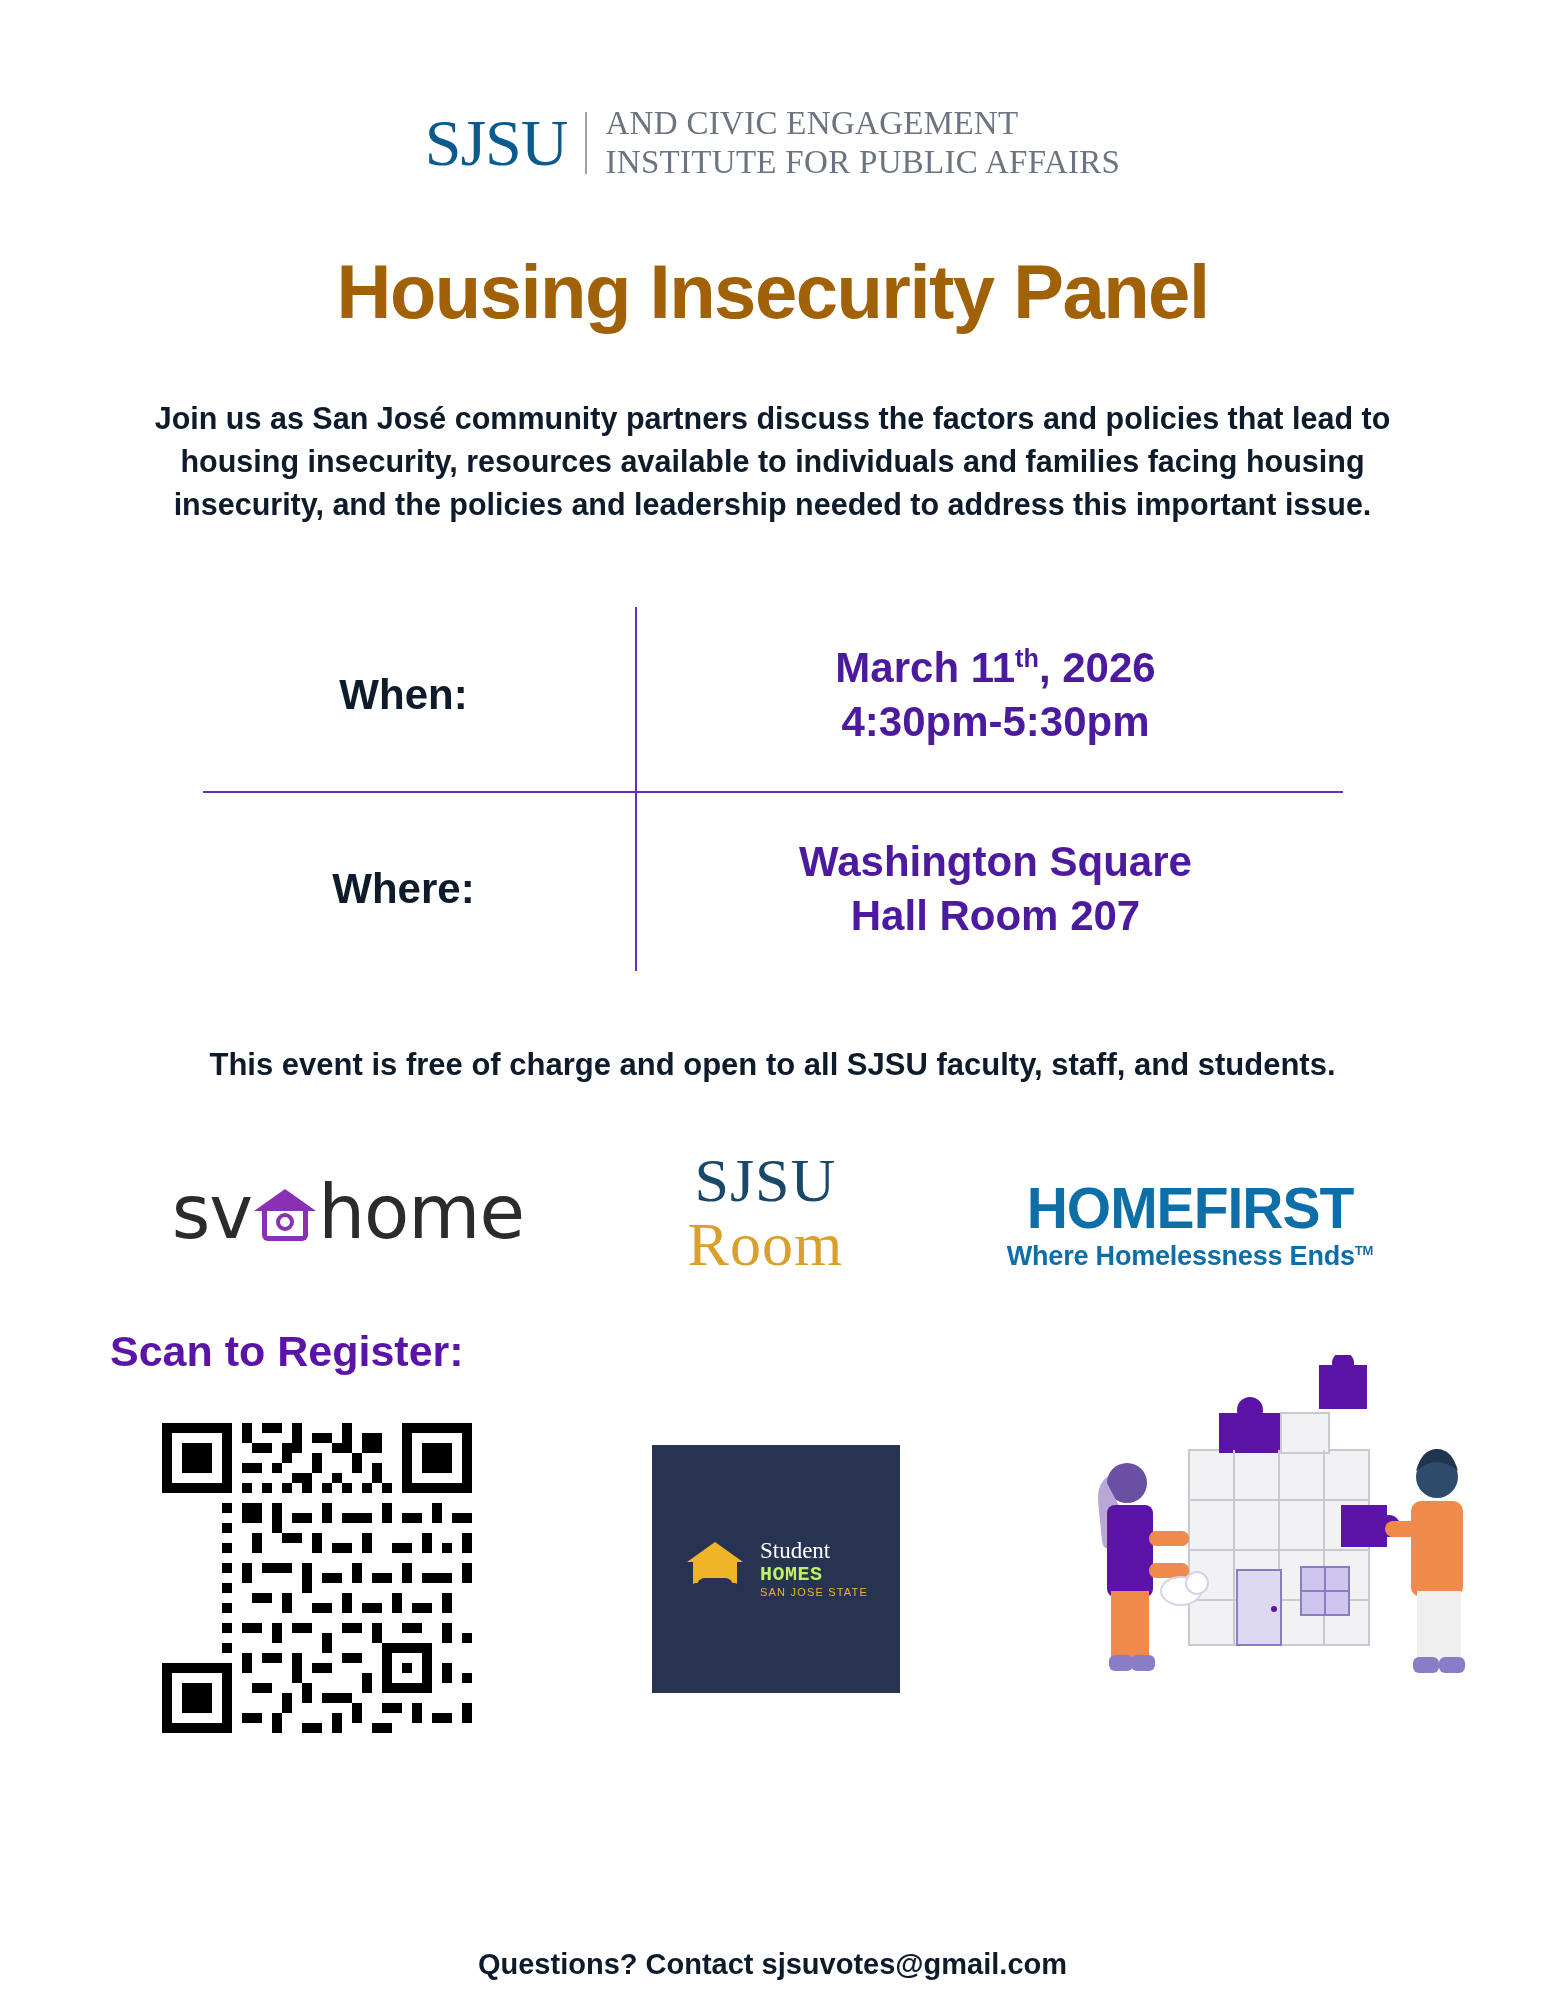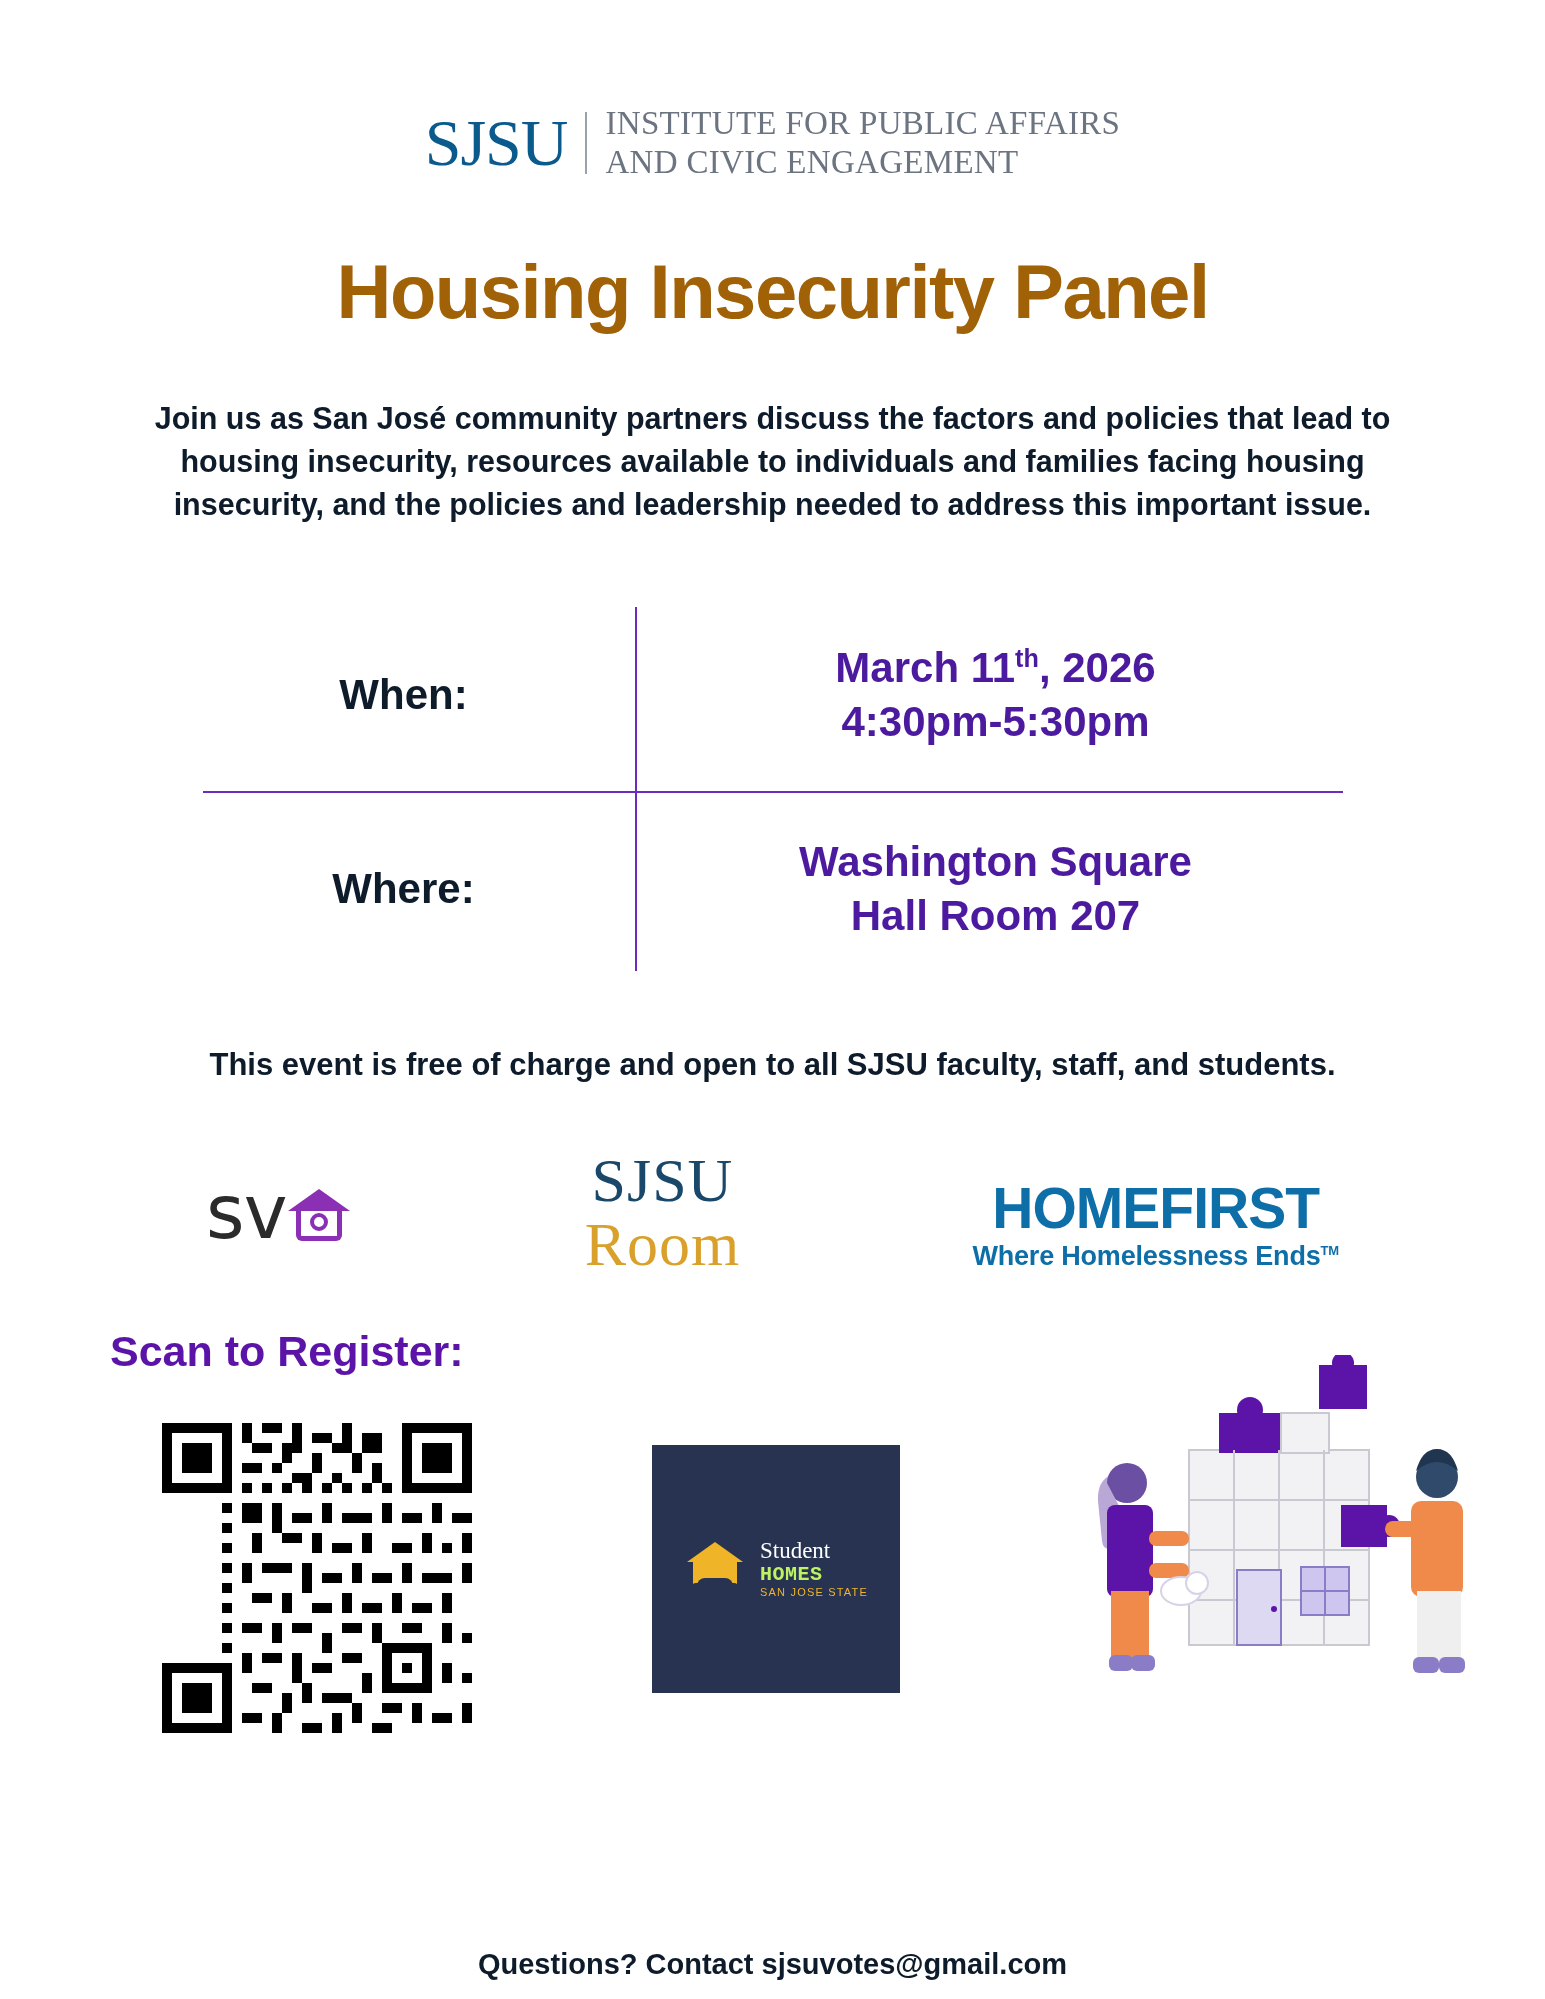--- a/index.html
+++ b/index.html
@@ -296,22 +296,22 @@
     color: #0d1b2a;
   }
 </style>
 </head>
 <body>
 
 <div class="logo-row">
   <div class="sjsu-word">SJSU</div>
   <div class="logo-divider"></div>
   <div class="logo-text">
+    <div>AND CIVIC ENGAGEMENT</div>
     <div>INSTITUTE FOR PUBLIC AFFAIRS</div>
-    <div>AND CIVIC ENGAGEMENT</div>
   </div>
 </div>
 
 <div class="title">Housing Insecurity Panel</div>
 
 <div class="intro">Join us as San José community partners discuss the factors and policies that lead to housing insecurity, resources available to individuals and families facing housing insecurity, and the policies and leadership needed to address this important issue.</div>
 
 <div class="details">
   <div class="vline"></div>
 
@@ -340,20 +340,21 @@
 
 <div class="sponsors">
 
   <div class="svahome">
     <span>sv</span>
     <span class="sva-house">
       <span class="roof"></span>
         <span class="body"></span>
         <span class="dot"></span>
     </span>
+    <span>home</span>
   </div>
 
   <div class="sjsucares">
     <div class="l1">SJSU</div>
     <div class="l2">Room</div>
   </div>
 
   <div class="homefirst">
     <div class="hf1">HOMEFIRST</div>
     <div class="hf2">

